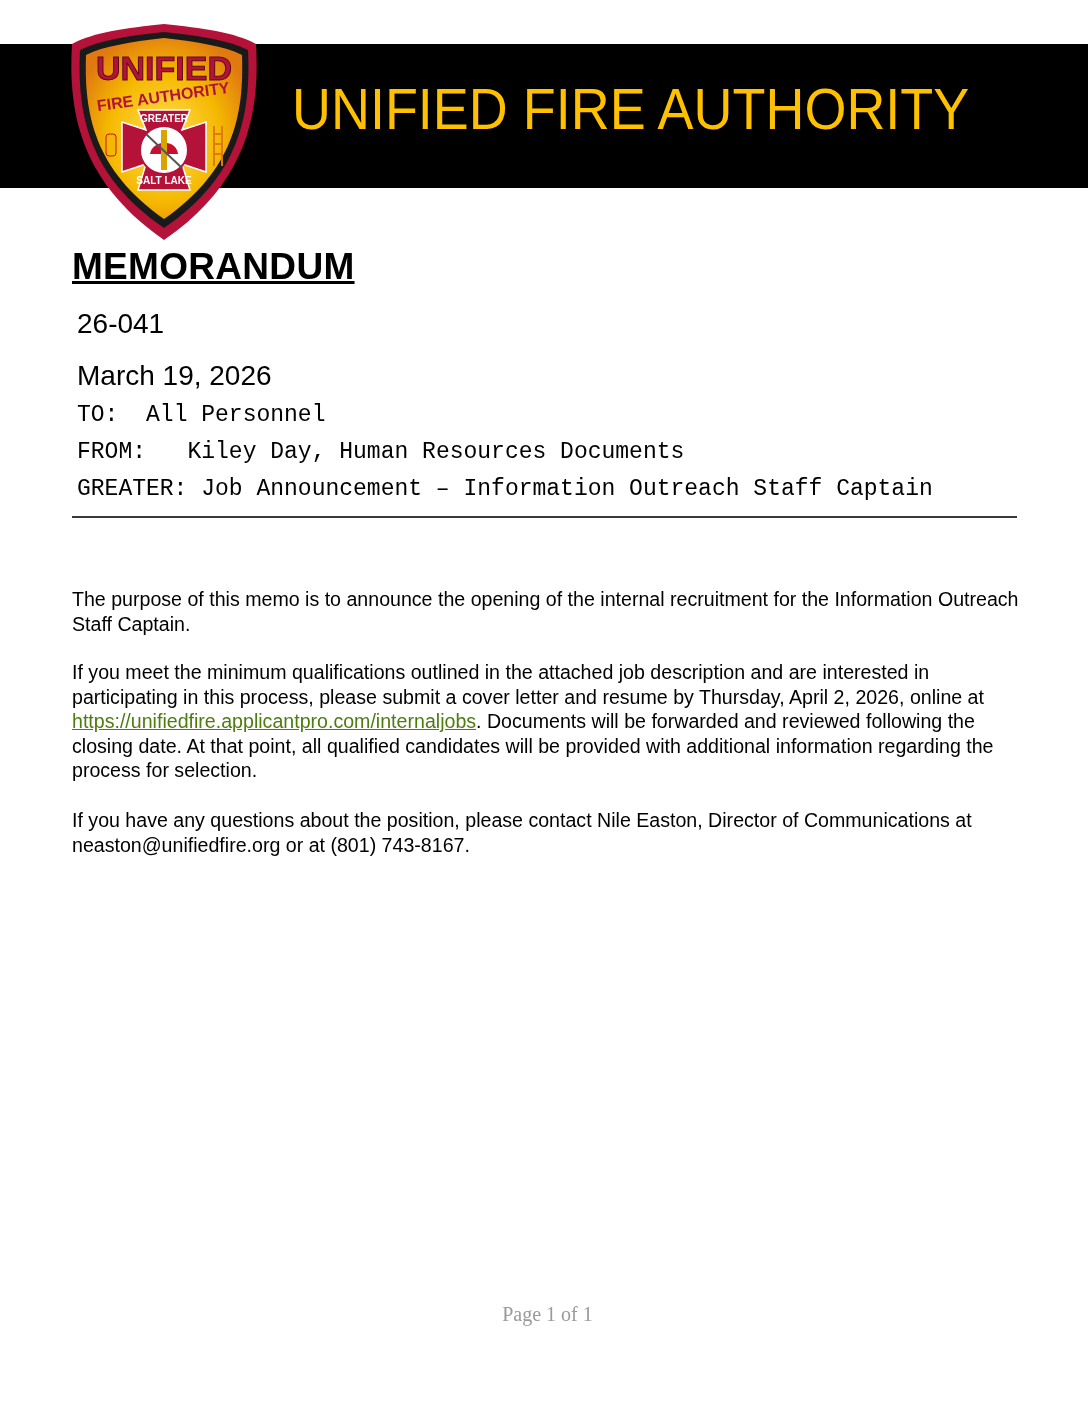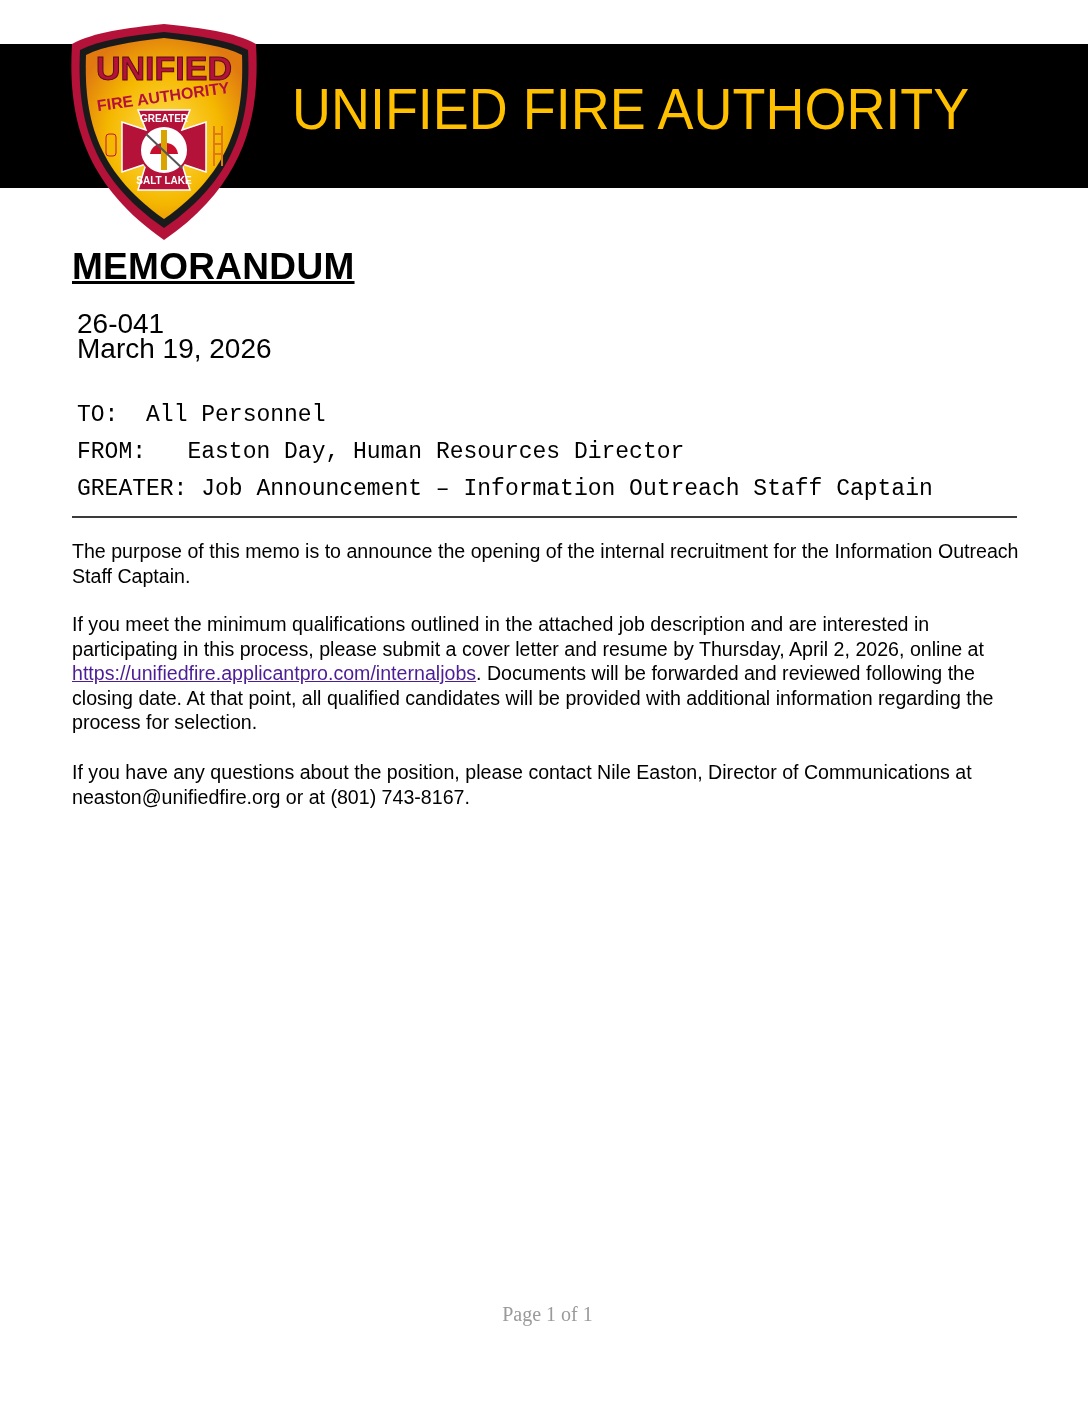--- a/index.html
+++ b/index.html
@@ -29,40 +29,40 @@
     }
     .memo-title {
       position: absolute; left: 72px; top: 246px;
       font-size: 37px; font-weight: bold; letter-spacing: 0.3px; text-decoration: underline;
     }
     .memo-number, .memo-date {
       position: absolute; left: 77px;
       font-size: 28px;
     }
     .memo-number { top: 308px; }
-    .memo-date { top: 333px; }
+    .memo-date { top: 360px; }
     .hdr-line {
       position: absolute; left: 77px;
       font-size: 23px; white-space: pre; font-family: Liberation Mono, monospace;
     }
     .hdr-to { top: 402px; }
     .hdr-from { top: 439px; }
     .hdr-subject { top: 476px; }
     .rule {
       position: absolute; left: 72px; top: 516px;
       width: 945px; height: 2px; background: #3a3a3a;
     }
     .body-para {
       position: absolute; left: 72px; width: 960px;
-      font-size: 19.6px; line-height: 24.5px;
+      font-size: 19.6px; line-height: 24.5px; margin-top: 48px;
     }
     .p1 { top: 539px; }
     .p2 { top: 612px; }
     .p3 { top: 760px; }
-    .link { color: #4c1d95; text-decoration: underline; cursor: pointer; }
+    .link { color: #4d7c0f; text-decoration: underline; cursor: pointer; }
     .footer {
       position: absolute; left: 0; width: 1095px; top: 1303px;
       text-align: center;
       font-family: "Liberation Serif", serif;
       font-size: 20px; color: #9a9a9a;
     }
   </style>
 </head>
 <body>
 
@@ -108,21 +108,21 @@
       <line x1="148" y1="132" x2="156" y2="132"></line>
     </g>
   </svg>
 </div>
 
 <div class="memo-title">MEMORANDUM</div>
 <div class="memo-number">26-041</div>
 <div class="memo-date">March 19, 2026</div>
 
 <div class="hdr-line hdr-to"><span>TO:</span>&nbsp;&nbsp;<span>All Personnel</span></div>
-<div class="hdr-line hdr-from"><span>FROM:</span>&nbsp;&nbsp;&nbsp;<span>Easton Day, Human Resources Director</span></div>
+<div class="hdr-line hdr-from"><span>FROM:</span>&nbsp;&nbsp;&nbsp;<span>Kiley Day, Human Resources Documents</span></div>
 <div class="hdr-line hdr-subject"><span>GREATER:</span> <span>Job Announcement – Information Outreach Staff Captain</span></div>
 
 <div class="rule"></div>
 
 <div class="body-para p1">The purpose of this memo is to announce the opening of the internal recruitment for the Information Outreach Staff Captain.</div>
 <div class="body-para p2"><span>If you meet the minimum qualifications outlined in the attached job description and are interested in participating in this process, please submit a cover letter and resume by Thursday, April 2, 2026, online at </span><a class="link">https://unifiedfire.applicantpro.com/internaljobs</a><span>. Documents will be forwarded and reviewed following the closing date. At that point, all qualified candidates will be provided with additional information regarding the process for selection.</span></div>
 <div class="body-para p3">If you have any questions about the position, please contact Nile Easton, Director of Communications at neaston@unifiedfire.org or at (801) 743-8167.</div>
 
 <div class="footer">Page 1 of 1</div>
 

